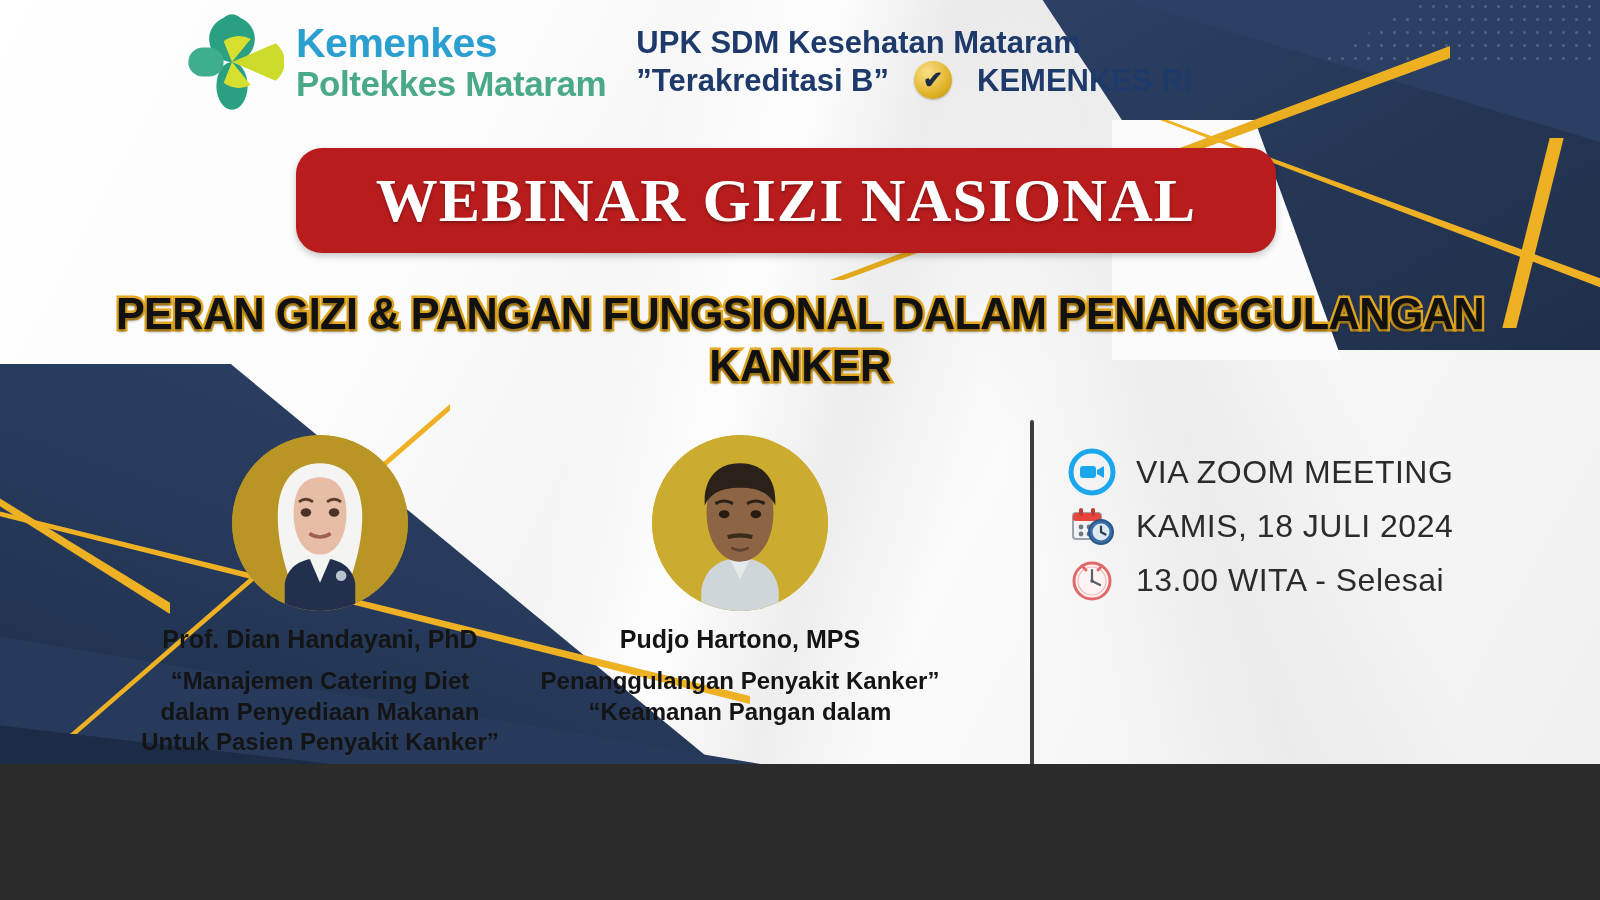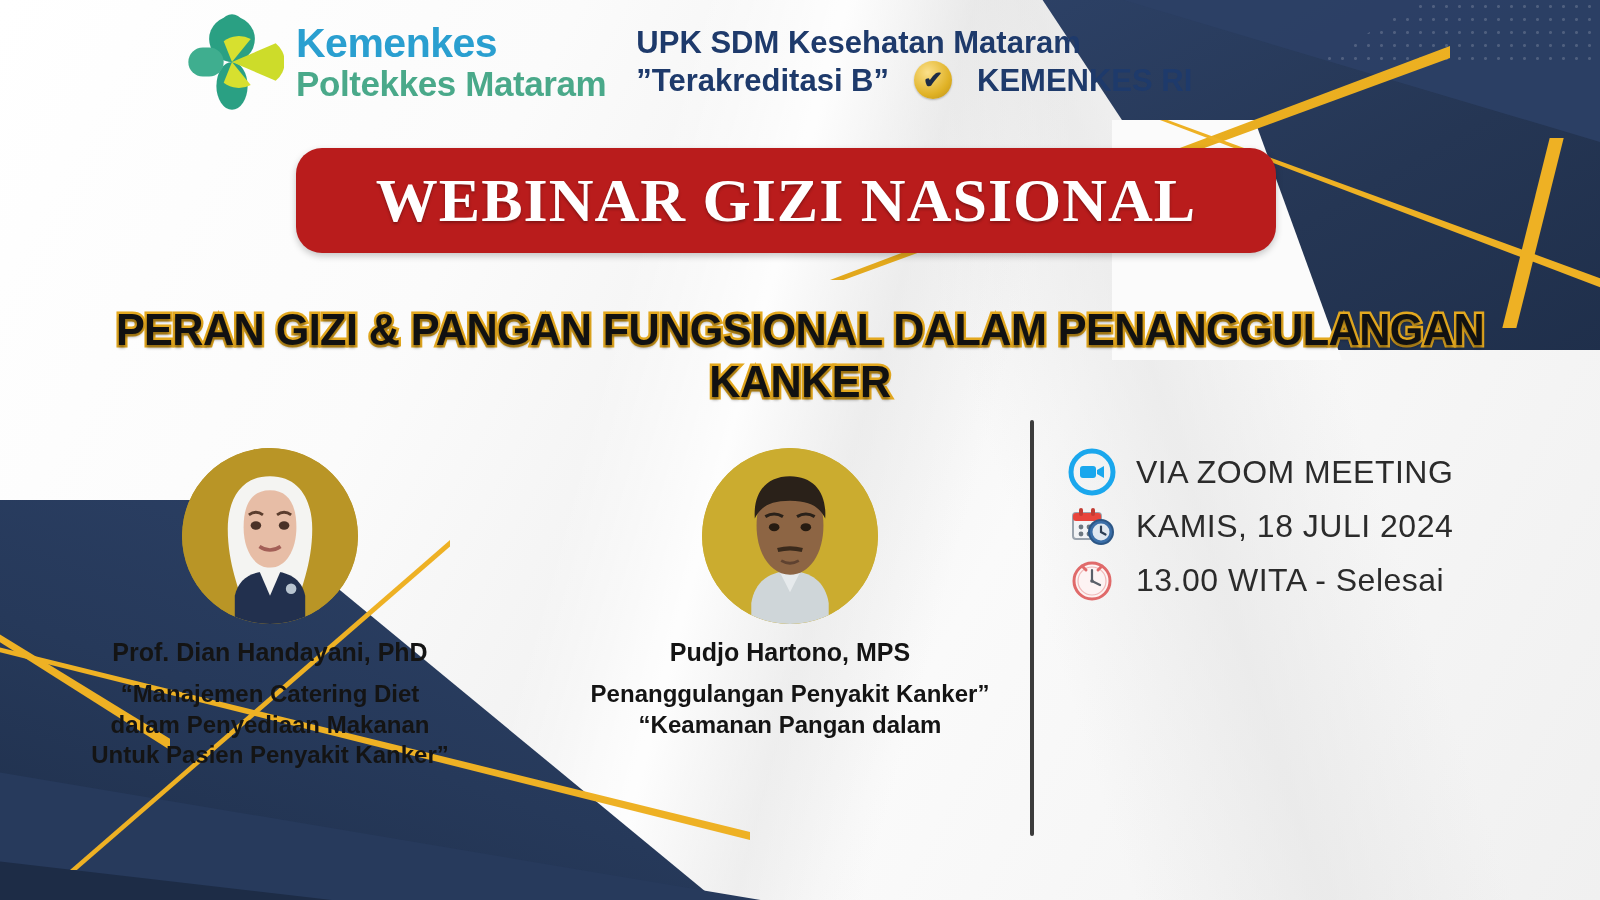--- a/index.html
+++ b/index.html
@@ -3,21 +3,21 @@
 <meta charset="utf-8">
 <style>
   html, body {
     margin: 0;
     padding: 0;
     background: #2b2b2b;
   }
   #poster {
     position: relative;
     width: 1600px;
-    height: 900px;
+    height: 764px;
     overflow: hidden;
     background: #f7f7f7;
     font-family: "Liberation Sans", sans-serif;
   }
 
   
   .bg-base {
     position: absolute;
     inset: 0;
     background:
@@ -164,41 +164,40 @@
     color: #ffffff;
     letter-spacing: 1px;
     text-shadow: 0 2px 3px rgba(0,0,0,.3);
   }
 
   
   .subtitle {
     position: absolute;
     top: 288px; left: 0; width: 1600px;
     text-align: center;
-    margin-top: 16px;
   }
   .subtitle span {
     font-size: 45px;
     font-weight: bold;
     color: #111111;
     letter-spacing: -.6px;
     transform: scaleX(.96);
     display: inline-block;
     -webkit-text-stroke: 5px #e3a81f;
     paint-order: stroke fill;
     text-shadow: 0 3px 3px rgba(0,0,0,.35);
   }
 
   
   .speakers {
     position: absolute;
-    top: 448px; left: 60px;
+    top: 435px; left: 60px;
     width: 940px;
     display: flex;
-    justify-content: space-between;
+    justify-content: center;
   }
   .speaker { width: 420px; text-align: center; }
   .photo {
     width: 176px; height: 176px;
     margin: 0 auto 14px;
     border-radius: 50%;
     overflow: hidden;
     position: relative;
   }
   .photo.gold-a { background: #b99526; }

